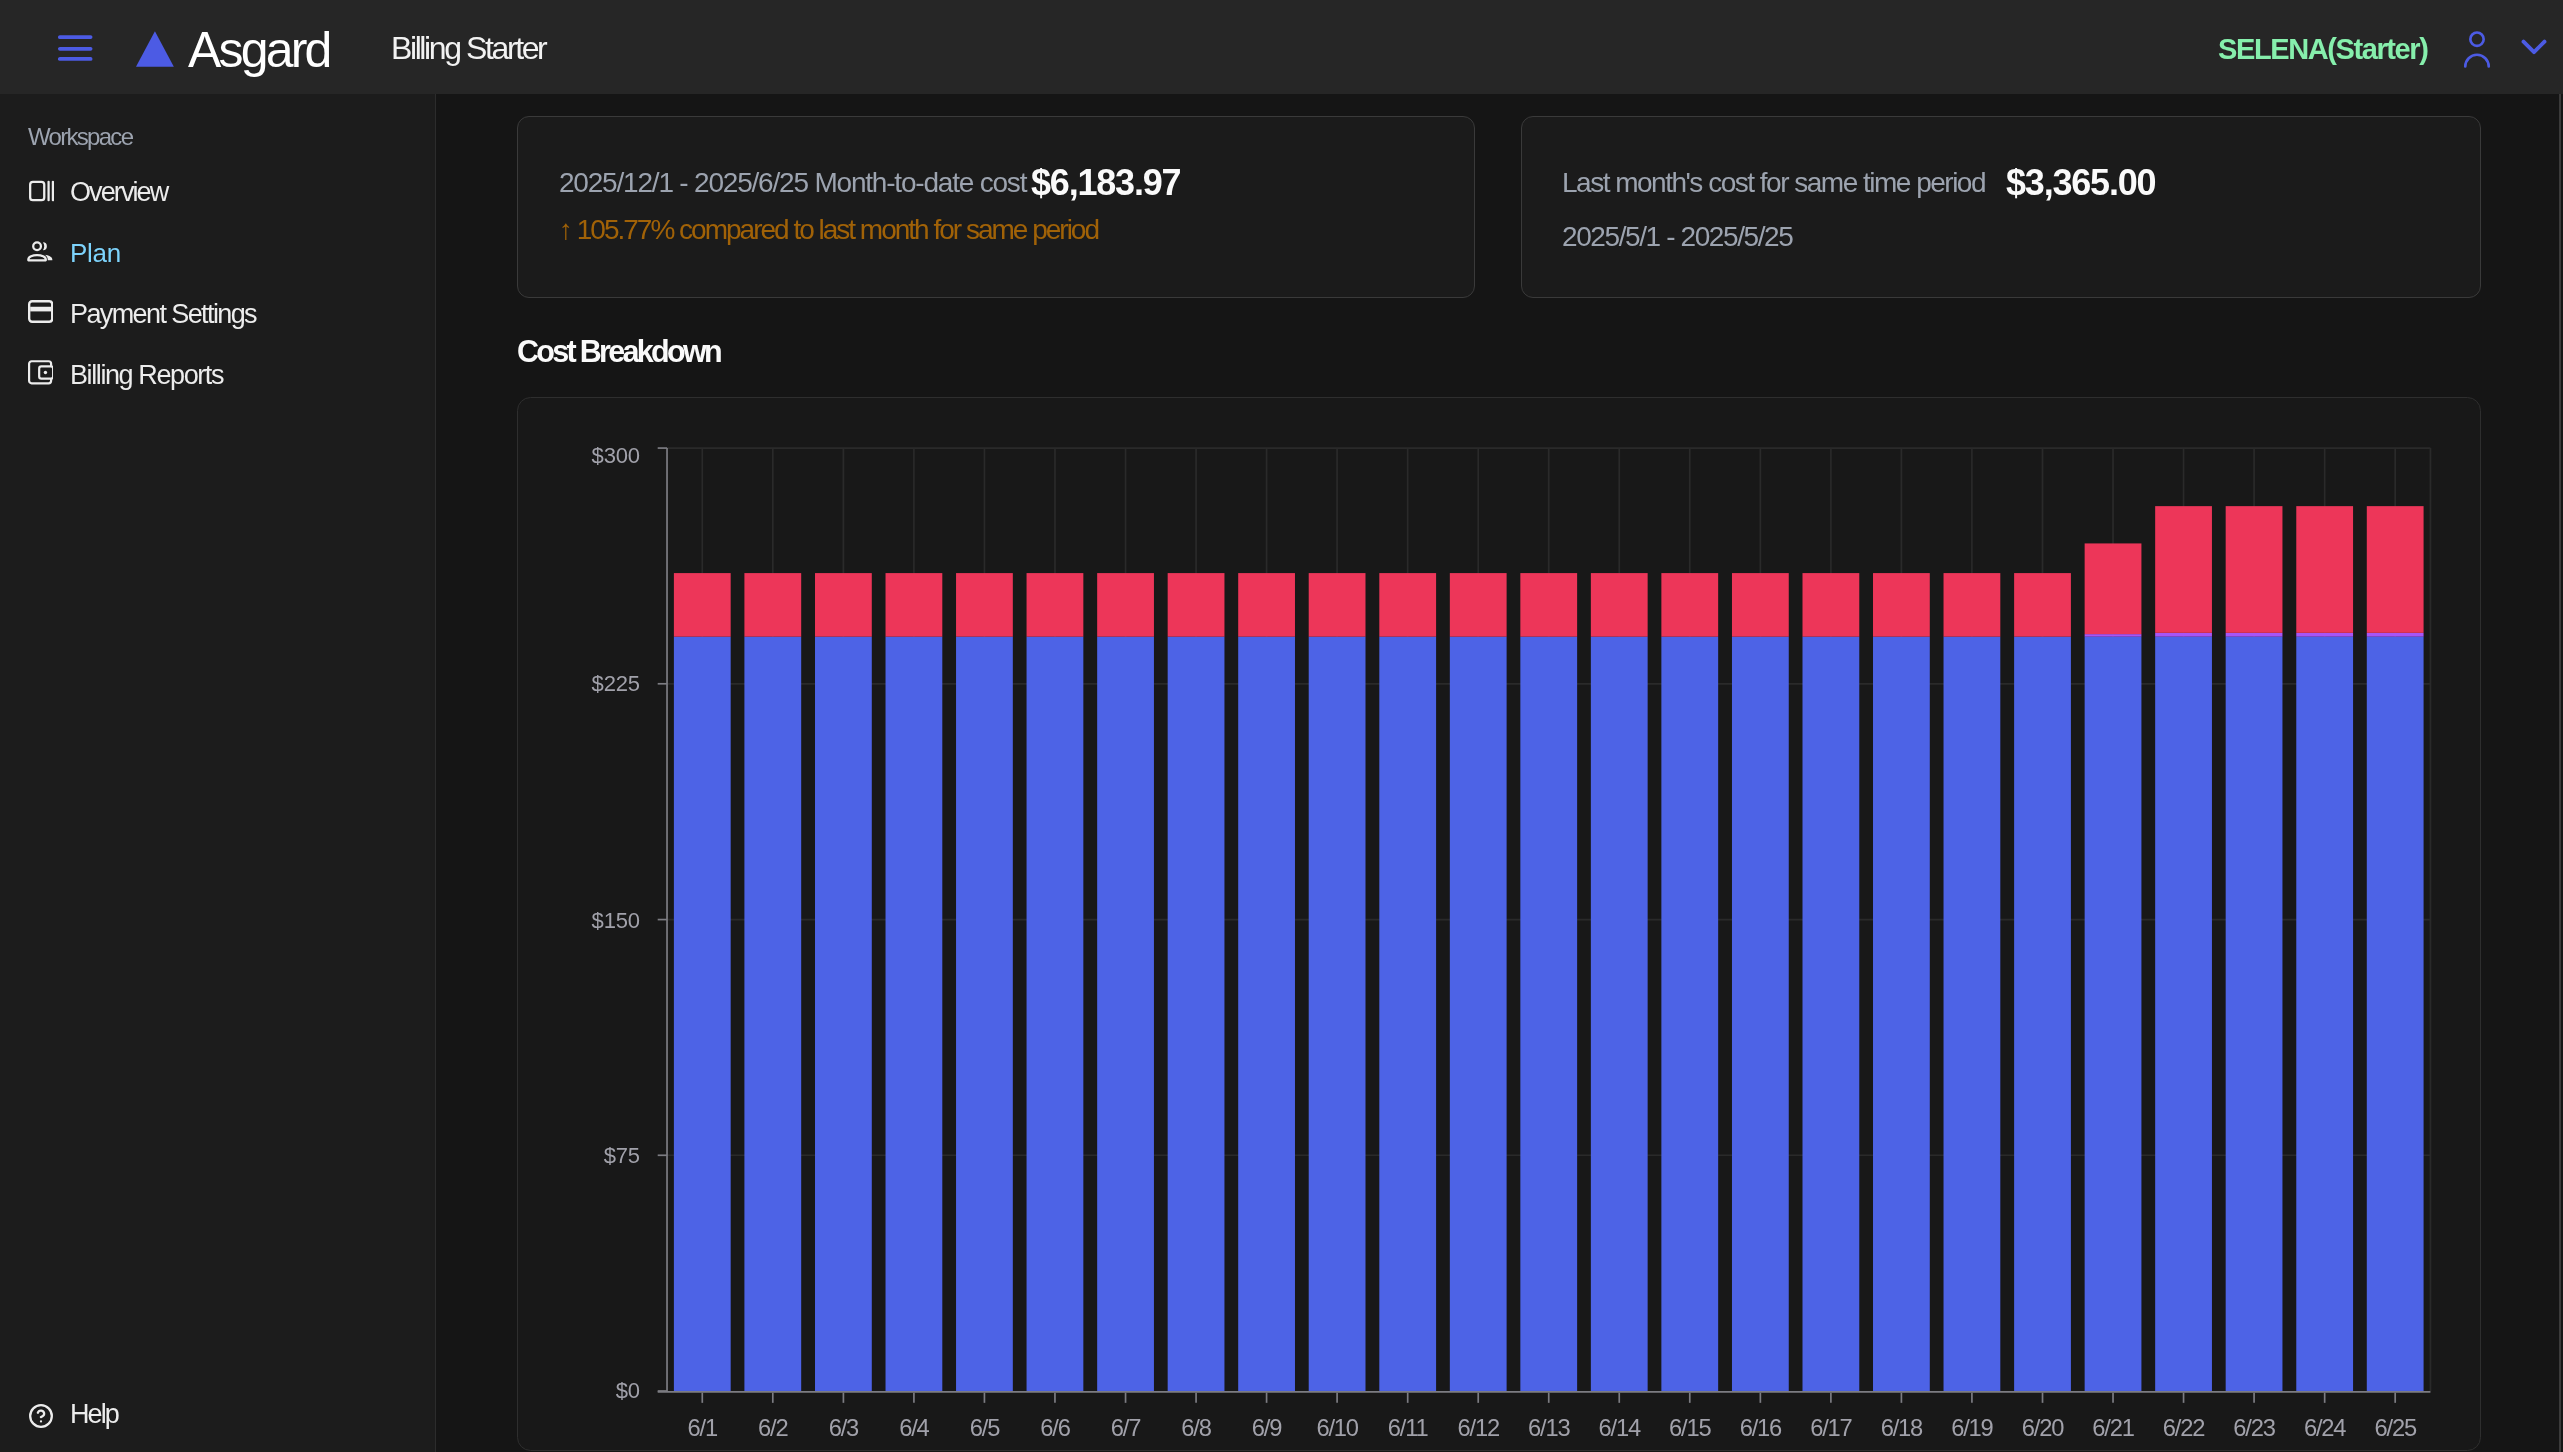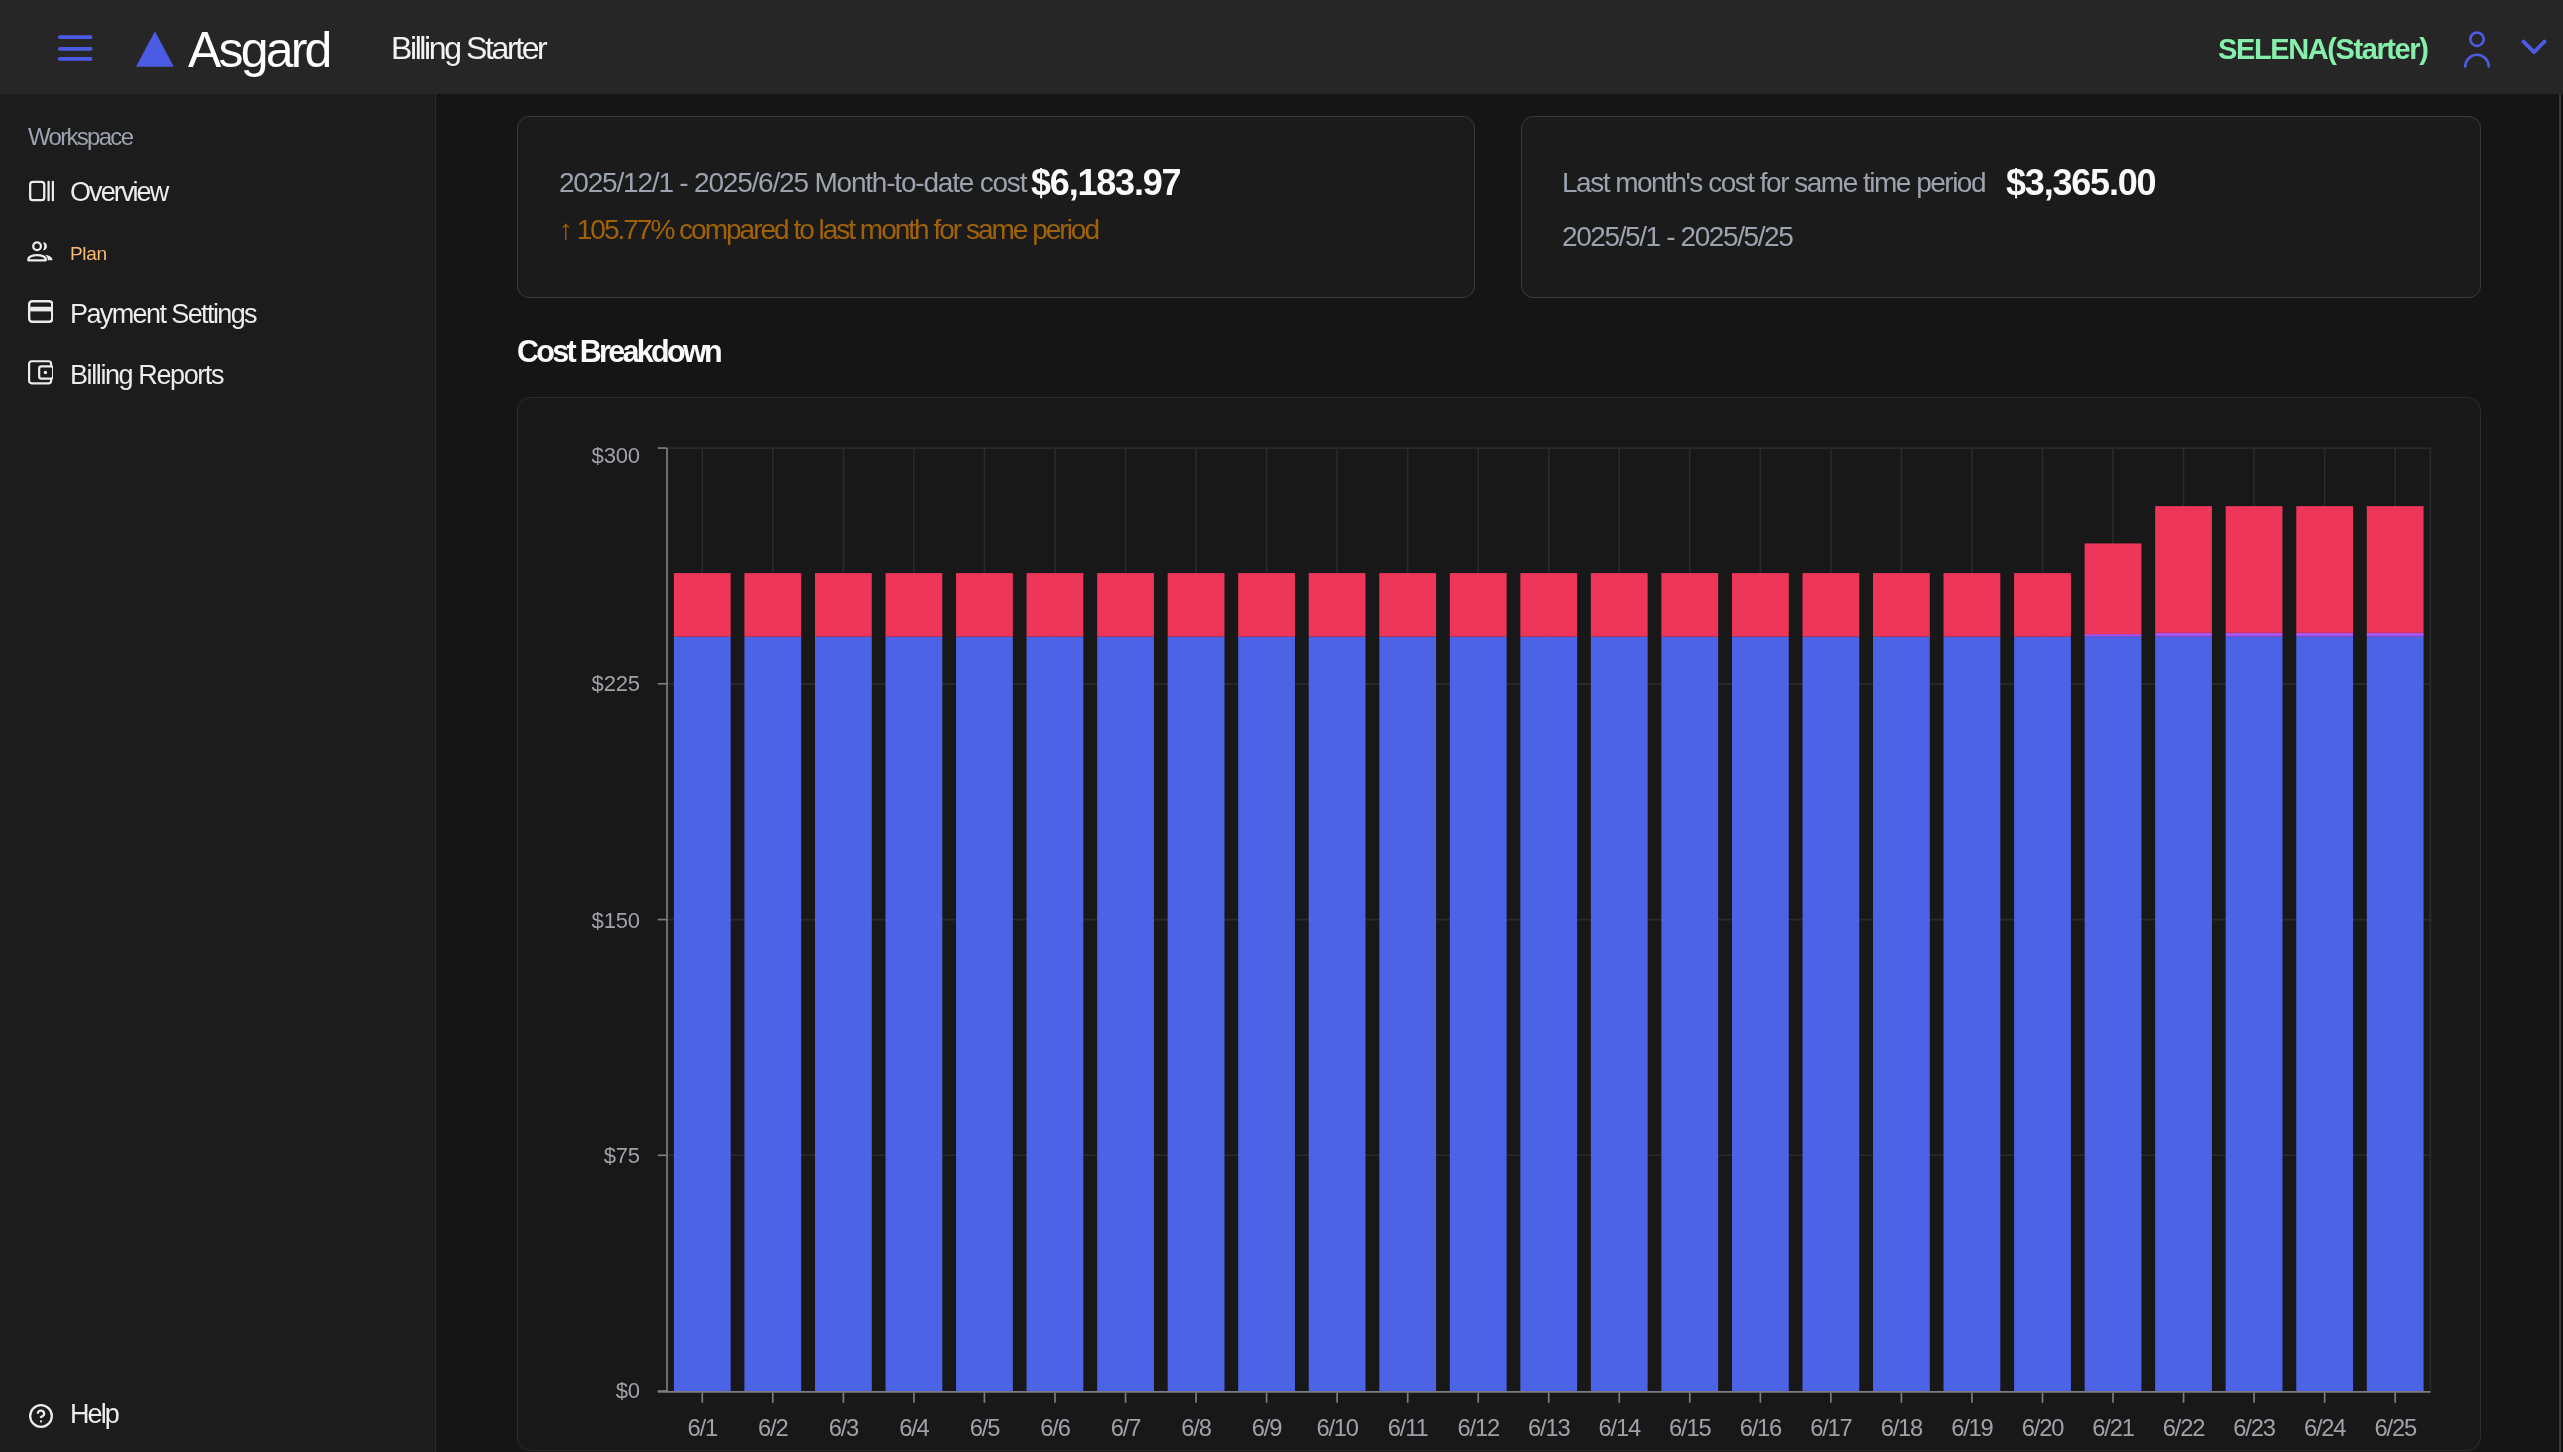--- a/index.html
+++ b/index.html
@@ -23,21 +23,21 @@
  <circle cx="12" cy="8" r="5"></circle>
     <path d="M3.2 28.5a8.8 8.8 0 0 1 17.6 0"></path>
 </svg>
 <svg class="abs" style="left:2521px;top:39px" width="26" height="17" viewBox="0 0 31 20">
  <polyline points="3,3 15.5,15.5 28,3" fill="none" stroke="#4c5be4" stroke-width="4.6" stroke-linecap="round" stroke-linejoin="round"></polyline>
 </svg>
 
 <div class="abs" style="left:0;top:94px;width:436px;height:1359px;background:#1c1c1c;border-right:1.7px solid #2c2c2c"></div>
 <div class="abs" style="left:28px;top:125px;white-space:pre;font-size:24px;line-height:24px;font-weight:400;color:#9ca3af;letter-spacing:-1.7px">Workspace</div>
 <div class="abs" style="left:70px;top:179px;white-space:pre;font-size:27px;line-height:27px;font-weight:400;color:#ececec;letter-spacing:-1.9px">Overview</div>
-<div class="abs" style="left:70px;top:240px;white-space:pre;font-size:19px;line-height:27px;font-weight:400;color:#fdba74;letter-spacing:-0.3px">Plan</div>
+<div class="abs" style="left:70px;top:240px;white-space:pre;font-size:26px;line-height:27px;font-weight:400;color:#7dd3fc;letter-spacing:-0.3px">Plan</div>
 <div class="abs" style="left:70px;top:301px;white-space:pre;font-size:27px;line-height:27px;font-weight:400;color:#ececec;letter-spacing:-1.6px">Payment Settings</div>
 <div class="abs" style="left:70px;top:362px;white-space:pre;font-size:27px;line-height:27px;font-weight:400;color:#ececec;letter-spacing:-1.4px">Billing Reports</div>
 <div class="abs" style="left:70px;top:1401px;white-space:pre;font-size:27px;line-height:27px;font-weight:400;color:#ececec;letter-spacing:-1.9px">Help</div>
 <svg style="position:absolute;left:28px;top:178px" width="26" height="26" viewBox="0 0 24 24" fill="none" stroke="#ececec" stroke-width="2.1" stroke-linecap="round" stroke-linejoin="round">
     <rect x="2" y="3.5" width="13" height="17" rx="2.5"></rect>
     <line x1="19" y1="3.5" x2="19" y2="20.5"></line>
     <line x1="23" y1="3.5" x2="23" y2="20.5"></line>
   </svg>
 <svg class="abs" style="left:27px;top:239px" width="26" height="26" viewBox="0 0 31 31">
  <circle cx="12" cy="8.6" r="4.6" fill="none" stroke="#ececec" stroke-width="2.7"></circle>

